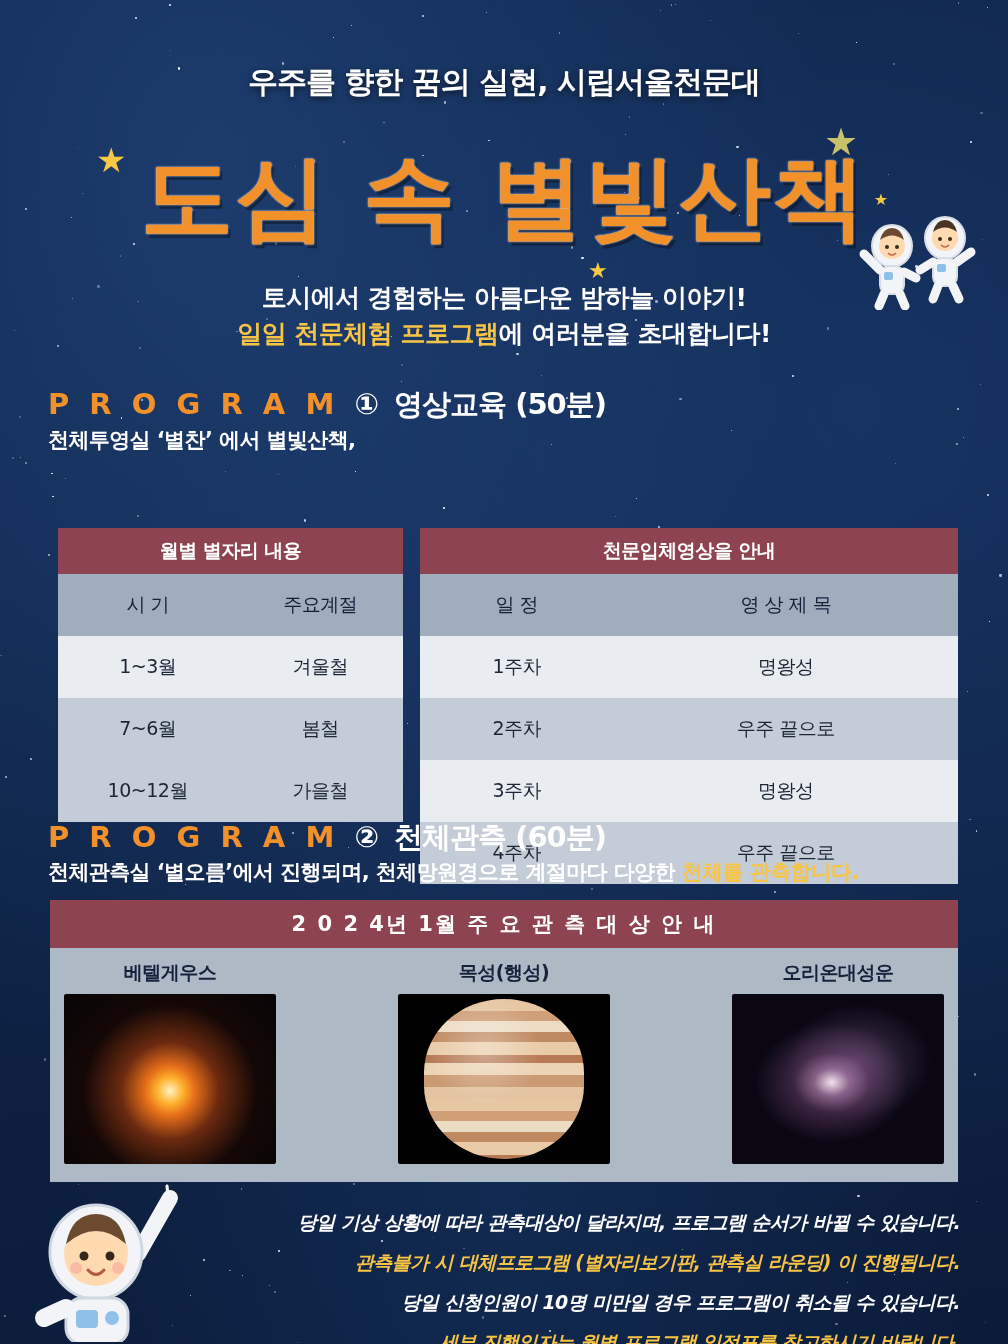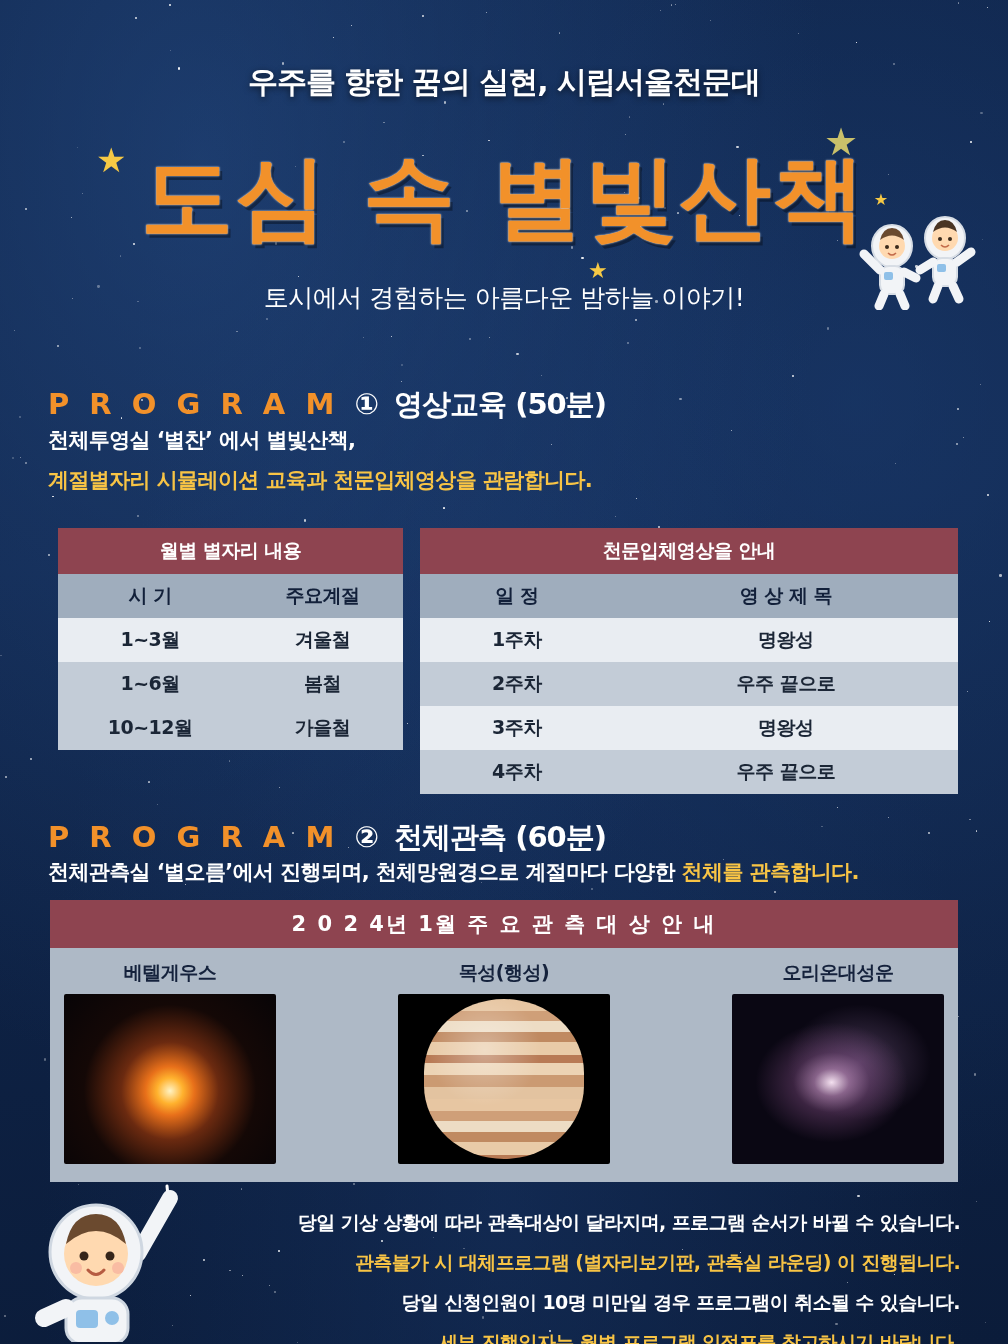--- a/index.html
+++ b/index.html
@@ -27,21 +27,21 @@
     font-size:30px;font-weight:bold;color:#ffffff;letter-spacing:-1px;
     text-shadow:0 2px 6px rgba(0,0,0,.6);
   }
   .bigtitle{
     position:absolute;top:136px;left:0;right:0;text-align:center;
     font-size:92px;font-weight:bold;color:#f2912a;letter-spacing:2px;
     text-shadow:0 0 2px #fff, 3px 4px 0 rgba(0,0,0,.35);
   }
   .sub{
     position:absolute;top:280px;left:0;right:0;text-align:center;
-    color:#ffffff;font-size:25px;font-weight:normal;line-height:1.45;letter-spacing:-.5px;
+    color:#ffffff;font-size:25px;font-weight:bold;line-height:1.45;letter-spacing:-.5px;
   }
   .sub .hl{color:#f8c445;}
 
   
   .deco-star{position:absolute;color:#f6c945;font-size:26px;}
   .deco-star.g{color:#c9c06a;}
 
   
   .astro{position:absolute;}
 
@@ -57,21 +57,21 @@
   .line.yellow{color:#f8c445;}
   .line .hl{color:#f8c445;}
 
   
   .tbl{position:absolute;border-collapse:collapse;}
   .tbl th{
     background:#8e4450;color:#fff;font-size:19px;font-weight:bold;
     padding:10px 0;text-align:center;letter-spacing:-.5px;
   }
   .tbl td{
-    font-size:19px;text-align:center;padding:9px 0;color:#1b2636;letter-spacing:-.5px;font-weight:bold;
+    font-size:19px;text-align:center;padding:18px 0;color:#1b2636;letter-spacing:-.5px;font-weight:normal;
   }
   .tbl tr.head td{background:#9fadbd;color:#12203a;}
   .tbl tr.alt td{background:#e9edf2;}
   .tbl tr.norm td{background:#c3ccd7;}
 
   
   .obs{
     position:absolute;left:50px;top:900px;width:908px;
     background:#aeb9c6;
   }
@@ -116,21 +116,21 @@
         #e9cba8 43px,#e9cba8 56px,
         #b87a55 56px,#b87a55 64px,
         #ecd3b4 64px,#ecd3b4 76px,
         #cb9a72 76px,#cb9a72 88px,
         #e3c3a0 88px,#e3c3a0 100px);
     border-radius:50%/46%;
   }
   .pleiade{position:absolute;background:#cfe2ff;border-radius:50%;box-shadow:0 0 8px 3px rgba(150,195,255,.9);}
 
   
-  .notes{position:absolute;right:48px;text-align:right;font-weight:bold;font-size:19px;letter-spacing:-.6px;}
+  .notes{position:absolute;right:48px;text-align:right;font-weight:bold;font-size:19px;letter-spacing:-.6px;font-style:italic;}
   .note-w{color:#ffffff;}
   .note-y{color:#f8c445;}
 </style>
 </head>
 <body>
 
 <div class="poster">
 
   <div class="stars" id="starfield">
       <i style="left:49.04%;top:56.08%;width:0.8px;height:0.8px;opacity:0.42"></i>
@@ -432,47 +432,49 @@
       <rect x="87" y="64" width="9" height="8" rx="2" fill="#8fc0e8"></rect>
       <path d="M83 62 l-13 8" stroke="#f2f4f7" stroke-width="9" stroke-linecap="round"></path>
       <path d="M107 62 l14 -10" stroke="#f2f4f7" stroke-width="9" stroke-linecap="round"></path>
       <path d="M88 86 l-5 13" stroke="#f2f4f7" stroke-width="9" stroke-linecap="round"></path>
       <path d="M103 86 l6 13" stroke="#f2f4f7" stroke-width="9" stroke-linecap="round"></path>
     </g>
   </svg>
 
   <div class="sub">
     <div>토시에서 경험하는 아름다운 밤하늘 이야기!</div>
+    <div>
+      <span class="hl">일일 천문체험 프로그램</span><span>에 여러분을 초대합니다!</span>
+    </div>
   </div>
 
   <div class="prog-title" style="top:385px;">
     <span>P R O G R A M</span>
     <span class="num">①</span>
     <span class="ko">영상교육 (50분)</span>
   </div>
   <div class="line" style="top:426px;">천체투영실 ‘별찬’ 에서 별빛산책,</div>
-  <div class="line yellow" style="top:466px;">계절별자리 시뮬레이션 교육과 천문입체영상을 관람합니다.</div>
 
   <table class="tbl" style="left:58px;top:528px;width:345px;">
     <thead>
       <tr>
           <th colspan="2">월별 별자리 내용</th>
         </tr>
     </thead>
     <tbody>
       <tr class="head">
         <td>시 기</td>
         <td>주요계절</td>
       </tr>
       <tr class="alt">
         <td>1~3월</td>
         <td>겨울철</td>
       </tr>
       <tr class="norm">
-        <td>1~6월</td>
+        <td>7~6월</td>
         <td>봄철</td>
       </tr>
       <tr class="norm">
         <td>10~12월</td>
         <td>가을철</td>
       </tr>
     </tbody>
   </table>
 
   <table class="tbl" style="left:420px;top:528px;width:538px;">

